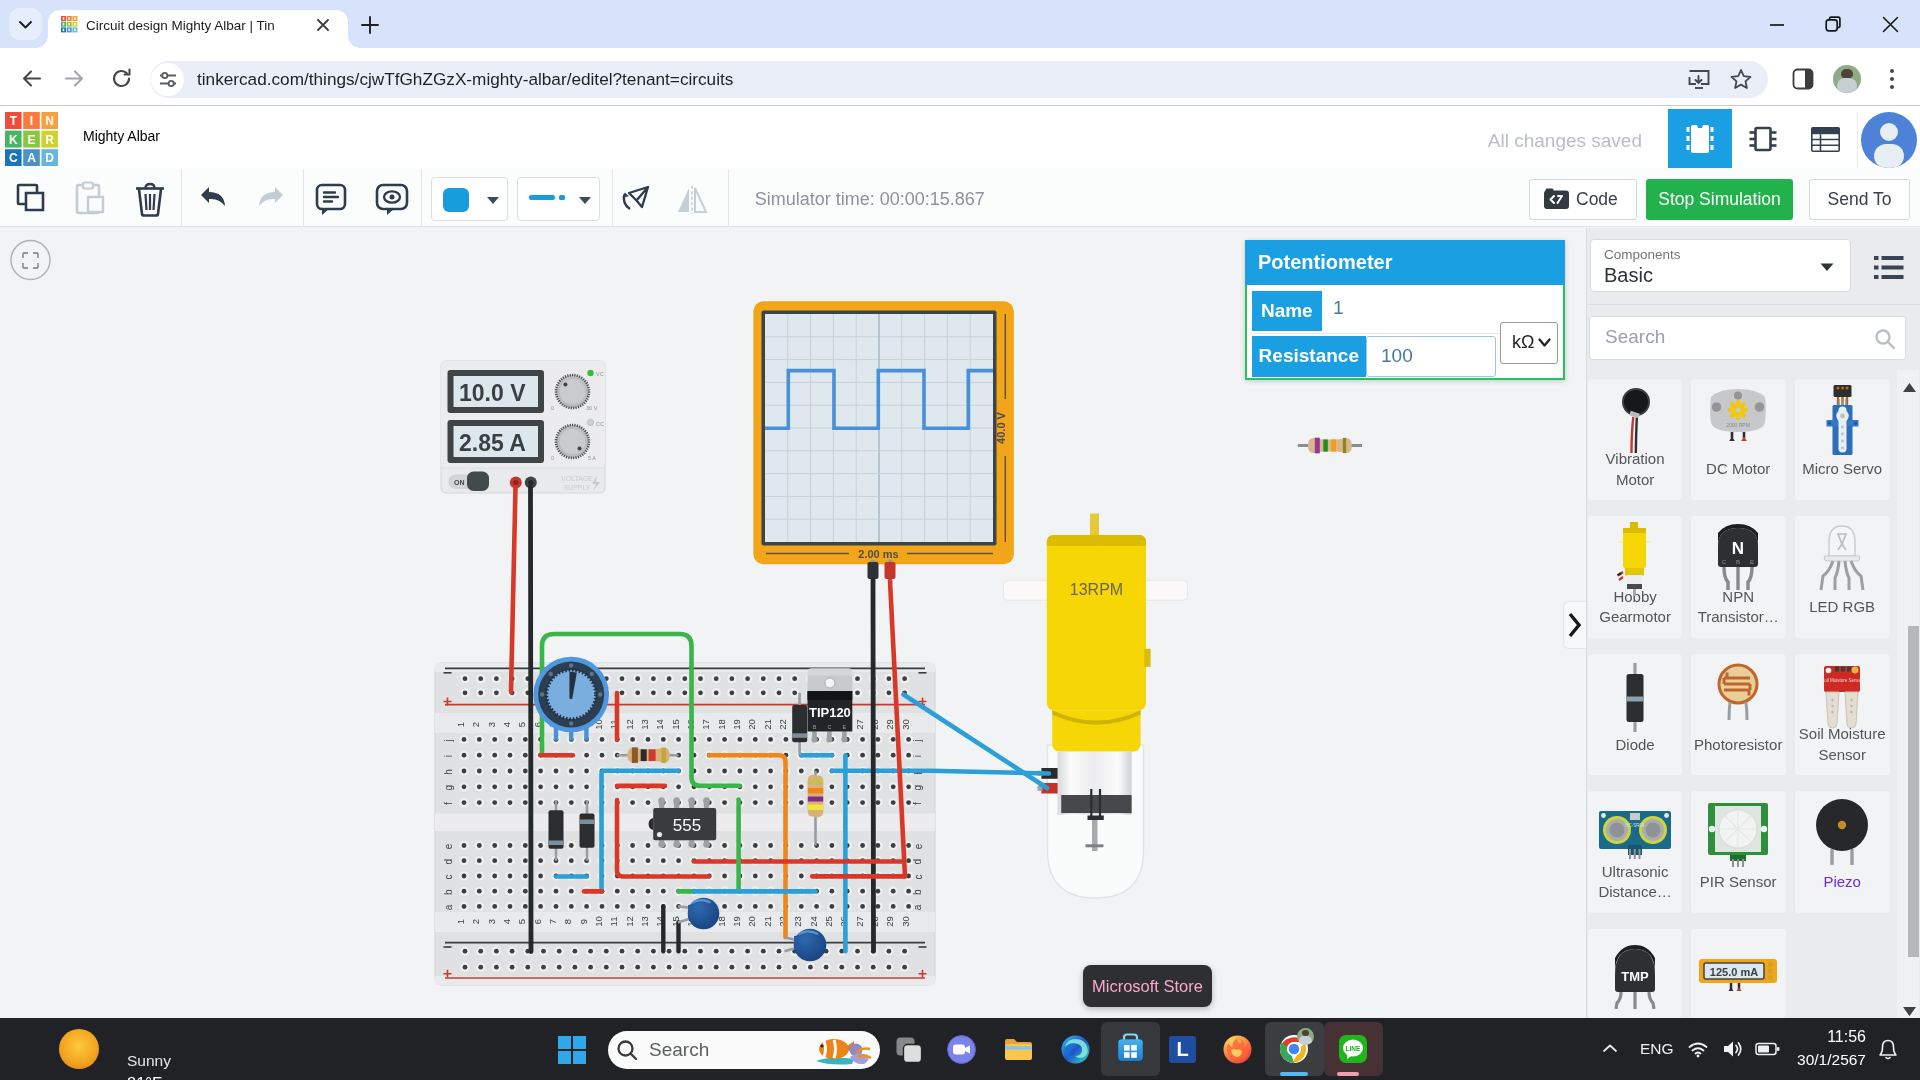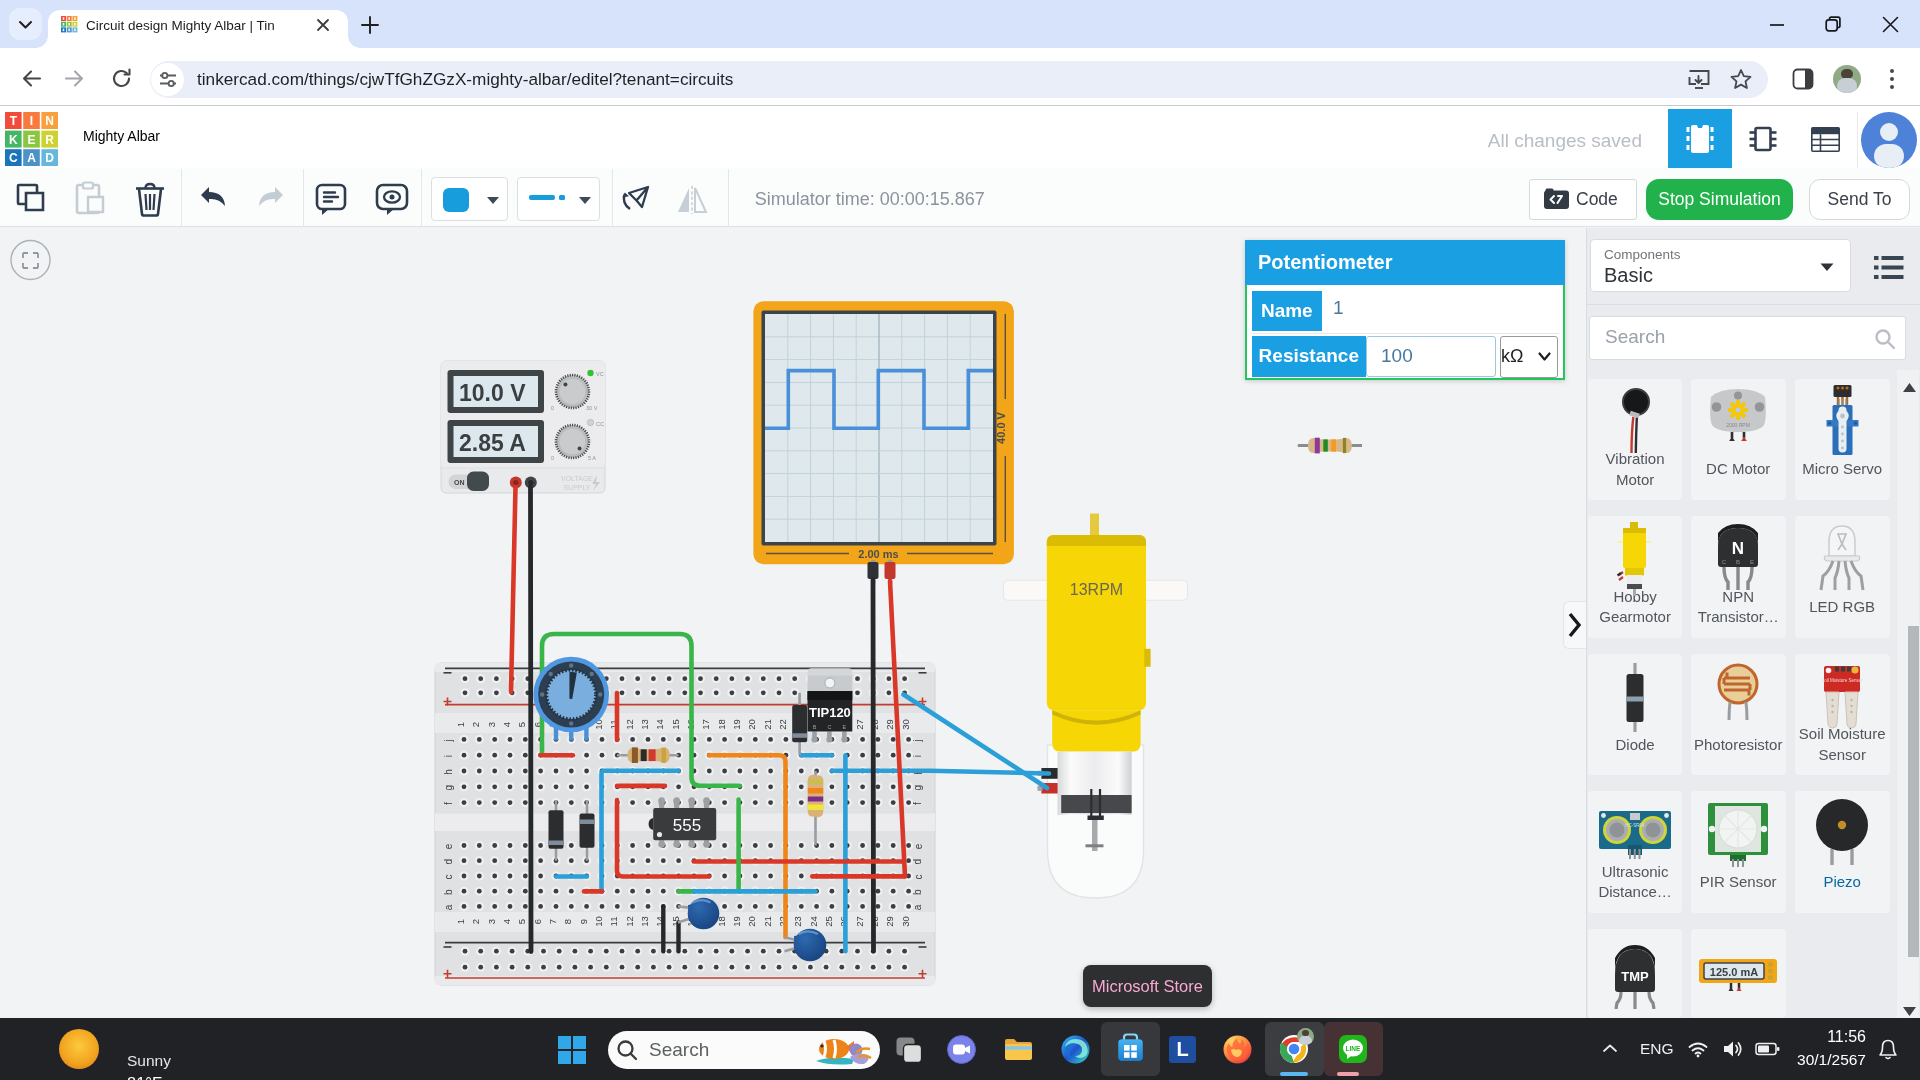--- a/index.html
+++ b/index.html
@@ -215,22 +215,22 @@
 <div class="abs" style="left:728.4px;top:169px;width:1px;height:58px;background:#e4e7e9;"></div>
 <div class="abs" style="left:754.7px;top:189px;font-size:18px;color:#8b939c;">Simulator time: 00:00:15.867</div>
 <div class="abs" style="left:1529px;top:179px;width:108px;height:41px;background:#ffffff;border:1px solid #d6d9db;border-radius:3px;"></div>
 <svg class="abs" style="left:1543px;top:188px" width="27" height="22" viewBox="0 0 27 22">
       <rect x="1" y="2.5" width="25" height="18.5" rx="3" fill="#323a44"></rect>
       <rect x="2.5" y="0.5" width="8" height="5" rx="1.5" fill="#323a44"></rect>
       <path d="M11 8 L7.5 11.5 L11 15" stroke="#ffffff" stroke-width="2" fill="none" stroke-linecap="round" stroke-linejoin="round"></path>
       <path d="M15 8 L19 8 L14.5 15" stroke="#ffffff" stroke-width="2" fill="none" stroke-linecap="round" stroke-linejoin="round"></path>
     </svg>
 <div class="abs" style="left:1576px;top:189px;font-size:17.5px;color:#39404a;">Code</div>
-<div class="abs" style="left:1646px;top:179px;width:147px;height:41px;background:#22b24c;border-radius:13px;text-align:center;line-height:40px;font-size:17.5px;color:#ffffff;">Stop Simulation</div>
-<div class="abs" style="left:1809px;top:179px;width:101px;height:41px;background:#ffffff;border:1px solid #d6d9db;border-radius:11px;text-align:center;line-height:39px;font-size:17.5px;color:#39404a;">Send To</div>
+<div class="abs" style="left:1646px;top:179px;width:147px;height:41px;background:#22b24c;border-radius:3px;text-align:center;line-height:40px;font-size:17.5px;color:#ffffff;">Stop Simulation</div>
+<div class="abs" style="left:1809px;top:179px;width:101px;height:41px;background:#ffffff;border:1px solid #d6d9db;border-radius:3px;text-align:center;line-height:39px;font-size:17.5px;color:#39404a;">Send To</div>
 <div class="abs" style="left:0;top:229px;width:1920px;height:789px;background:#f2f3f5;"></div>
 <svg class="abs" style="left:0;top:228px" width="1586" height="790" viewBox="0 228 1586 790">
       <circle cx="30.5" cy="260" r="19.5" fill="none" stroke="#aab3ba" stroke-width="1.4"></circle>
       <path d="M23 253 l5 0 M23 253 l0 5" stroke="#8f99a1" stroke-width="1.8" fill="none"></path>
       <path d="M38 253 l-5 0 M38 253 l0 5" stroke="#8f99a1" stroke-width="1.8" fill="none"></path>
       <path d="M23 268 l5 0 M23 268 l0 -5" stroke="#8f99a1" stroke-width="1.8" fill="none"></path>
       <path d="M38 268 l-5 0 M38 268 l0 -5" stroke="#8f99a1" stroke-width="1.8" fill="none"></path>
       <rect x="441" y="361" width="164" height="132" rx="5" fill="#e9eaeb" stroke="#d4d6d8" stroke-width="1"></rect>
       <rect x="441" y="361" width="164" height="107" rx="5" fill="#ececee"></rect>
       <path d="M441 468 L605 468" stroke="#dcdedf" stroke-width="1"></path>
@@ -1374,21 +1374,21 @@
       <rect x="1342.9" y="437.9" width="3.2" height="15.2" fill="#8a8426"></rect>
     </svg>
 
 <div class="abs" style="left:1245px;top:240px;width:320px;height:140px;background:#ffffff;border:2px solid #22c55e;box-shadow:0 1px 5px rgba(0,0,0,0.18);text-decoration:underline;">
 <div class="abs" style="left:-2px;top:-2px;width:320px;height:45px;background:#1a9fe3;color:#ffffff;font-size:20px;font-weight:bold;line-height:45px;padding-left:13px;">Potentiometer</div>
 <div class="abs" style="left:4.6px;top:49.3px;width:70.4px;height:39.5px;background:#1a9fe3;color:#ffffff;font-size:19px;font-weight:bold;text-align:center;line-height:39px;">Name</div>
 <div class="abs" style="left:86px;top:55px;font-size:19px;color:#4779a0;">1</div>
 <div class="abs" style="left:4.6px;top:90.6px;width:307px;height:1px;background:#e4e6e8;"></div>
 <div class="abs" style="left:4.6px;top:93.9px;width:114.4px;height:41px;background:#1a9fe3;color:#ffffff;font-size:19px;font-weight:bold;text-align:center;line-height:40px;">Resistance</div>
 <div class="abs" style="left:119px;top:93.9px;width:129.8px;height:41px;border:1.5px solid #9ec7de;border-radius:3px;background:#ffffff;font-size:19px;color:#4779a0;line-height:38px;padding-left:14px;">100</div>
-<div class="abs" style="left:253px;top:94px;width:57.7px;height:42px;border:1.5px solid #97999b;border-radius:3px;background:#ffffff;font-size:18px;color:#1f1f1f;line-height:39px;">kΩ
+<div class="abs" style="left:253px;top:80px;width:57.7px;height:42px;border:1.5px solid #97999b;border-radius:3px;background:#ffffff;font-size:18px;color:#1f1f1f;line-height:39px;padding-left:11px;">kΩ
 <svg class="abs" style="left:37px;top:15px" width="13" height="10" viewBox="0 0 13 10">
           <path d="M1.5 1.5 L6.5 7.5 L11.5 1.5" stroke="#1f1f1f" stroke-width="2.2" fill="none" stroke-linecap="round" stroke-linejoin="round"></path>
         </svg>
 </div>
 </div>
 
 <div class="abs" style="left:1563px;top:601px;width:23px;height:48px;background:#f7f8f9;border:1px solid #e3e5e7;border-right:none;border-radius:6px 0 0 6px;"></div>
 <svg class="abs" style="left:1566px;top:611px" width="16" height="28" viewBox="0 0 16 28">
       <path d="M4 3 L13 14 L4 25" stroke="#16181a" stroke-width="3.4" fill="none"></path>
     </svg>
@@ -1438,21 +1438,21 @@
     <div class="abs" style="left:1690.8px;top:446.6px;width:94.8px;height:46px;display:flex;align-items:center;justify-content:center;text-align:center;font-size:15px;color:#50565c;line-height:20.5px;">DC Motor</div>
     <div class="abs" style="left:1794.8px;top:446.6px;width:94.8px;height:46px;display:flex;align-items:center;justify-content:center;text-align:center;font-size:15px;color:#50565c;line-height:20.5px;">Micro Servo</div>
     <div class="abs" style="left:1587.7px;top:584.2px;width:94.8px;height:46px;display:flex;align-items:center;justify-content:center;text-align:center;font-size:15px;color:#50565c;line-height:20.5px;">Hobby<br>Gearmotor</div>
     <div class="abs" style="left:1690.8px;top:584.2px;width:94.8px;height:46px;display:flex;align-items:center;justify-content:center;text-align:center;font-size:15px;color:#50565c;line-height:20.5px;">NPN<br>Transistor…</div>
     <div class="abs" style="left:1794.8px;top:584.2px;width:94.8px;height:46px;display:flex;align-items:center;justify-content:center;text-align:center;font-size:15px;color:#50565c;line-height:20.5px;">LED RGB</div>
     <div class="abs" style="left:1587.7px;top:721.8px;width:94.8px;height:46px;display:flex;align-items:center;justify-content:center;text-align:center;font-size:15px;color:#50565c;line-height:20.5px;">Diode</div>
     <div class="abs" style="left:1690.8px;top:721.8px;width:94.8px;height:46px;display:flex;align-items:center;justify-content:center;text-align:center;font-size:15px;color:#50565c;line-height:20.5px;">Photoresistor</div>
     <div class="abs" style="left:1794.8px;top:721.8px;width:94.8px;height:46px;display:flex;align-items:center;justify-content:center;text-align:center;font-size:15px;color:#50565c;line-height:20.5px;">Soil Moisture<br>Sensor</div>
     <div class="abs" style="left:1587.7px;top:859.4px;width:94.8px;height:46px;display:flex;align-items:center;justify-content:center;text-align:center;font-size:15px;color:#50565c;line-height:20.5px;">Ultrasonic<br>Distance…</div>
     <div class="abs" style="left:1690.8px;top:859.4px;width:94.8px;height:46px;display:flex;align-items:center;justify-content:center;text-align:center;font-size:15px;color:#50565c;line-height:20.5px;">PIR Sensor</div>
-    <div class="abs" style="left:1794.8px;top:859.4px;width:94.8px;height:46px;display:flex;align-items:center;justify-content:center;text-align:center;font-size:15px;color:#0369a1;line-height:20.5px;">Piezo</div>
+    <div class="abs" style="left:1794.8px;top:859.4px;width:94.8px;height:46px;display:flex;align-items:center;justify-content:center;text-align:center;font-size:15px;color:#6d28d9;line-height:20.5px;">Piezo</div>
     <svg class="abs" style="left:1587.7px;top:382.6px" width="94" height="76" viewBox="0 0 94 76">
       <circle cx="48" cy="19" r="13" fill="#17181a"></circle>
       <circle cx="48" cy="19" r="13" fill="none" stroke="#3c3d3f" stroke-width="2"></circle>
       <path d="M42 30 L51 33" stroke="#b9bbbd" stroke-width="5"></path>
       <path d="M45.3 34 Q43.5 50 43.5 70" stroke="#c43a2e" stroke-width="2.4" fill="none"></path>
       <path d="M48.8 34.8 Q48 52 47.8 70" stroke="#2d3033" stroke-width="2.4" fill="none"></path>
     </svg>
     <svg class="abs" style="left:1690.8px;top:382.6px" width="94" height="76" viewBox="0 0 94 76">
       <path d="M20 14 Q18 35 21 42 Q26 49 47 49 Q68 49 73 42 Q76 35 74 14 Q66 6 47 6 Q28 6 20 14 Z" fill="#c7c8ca"></path>
       <circle cx="25.5" cy="24" r="4.8" fill="#939597"></circle>

